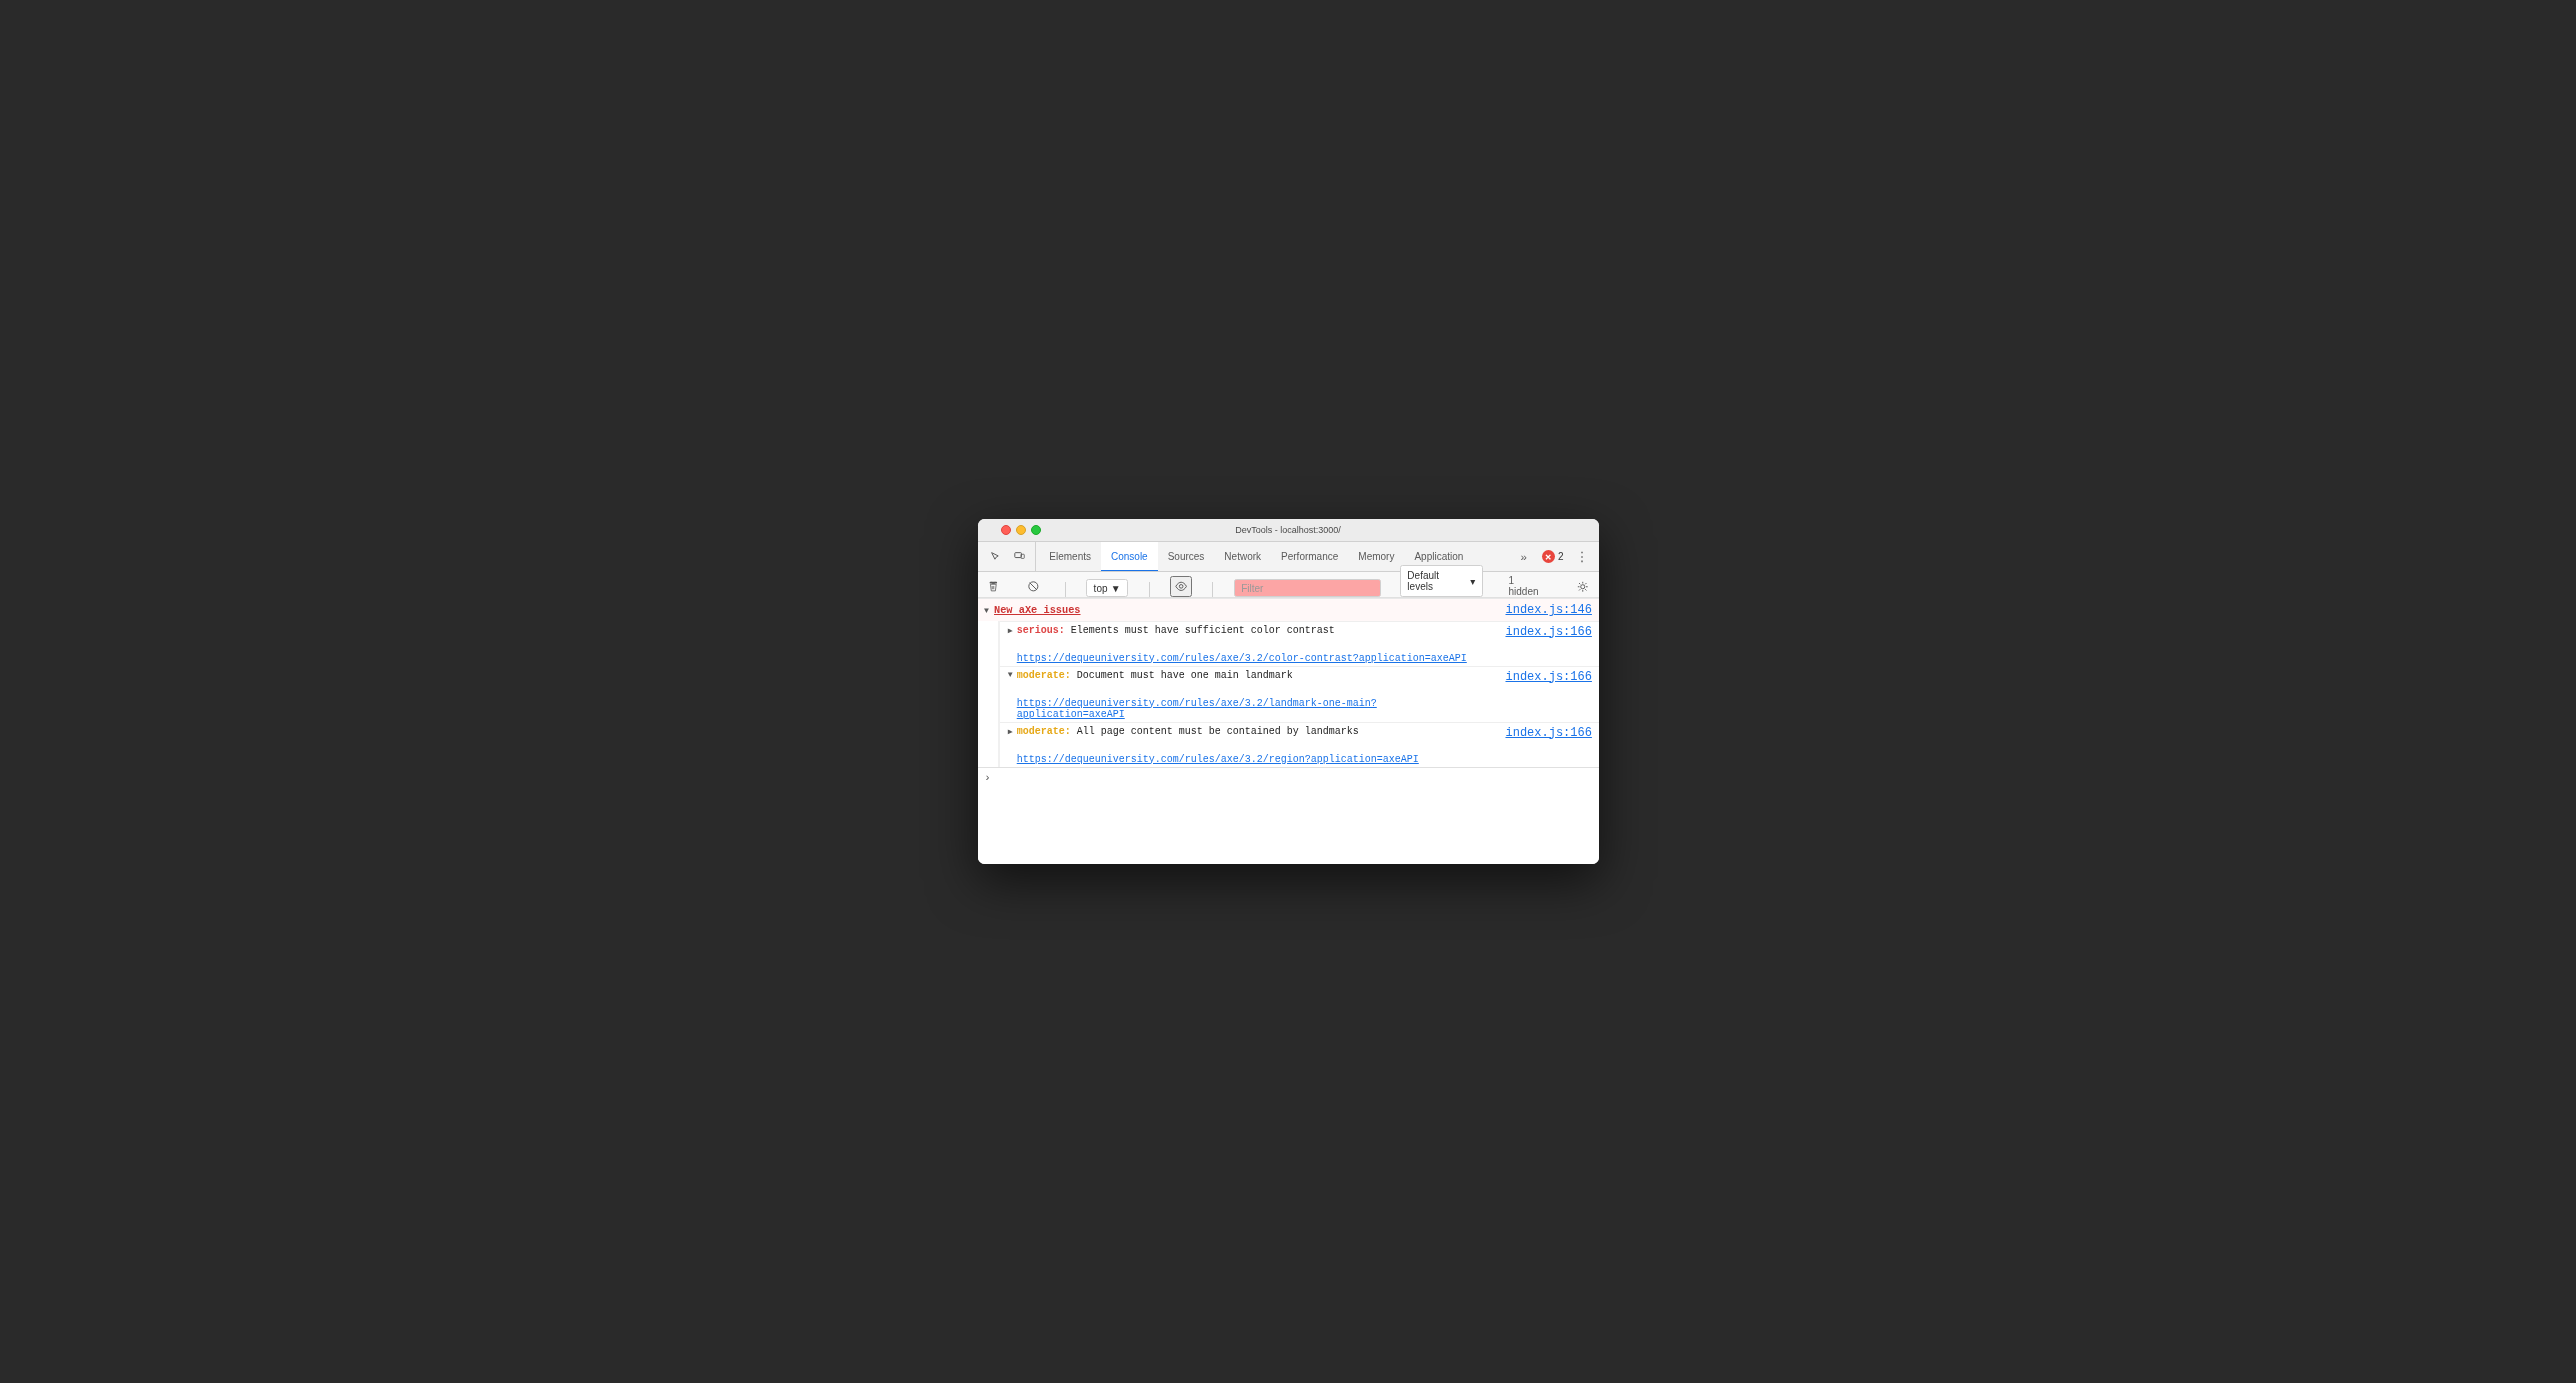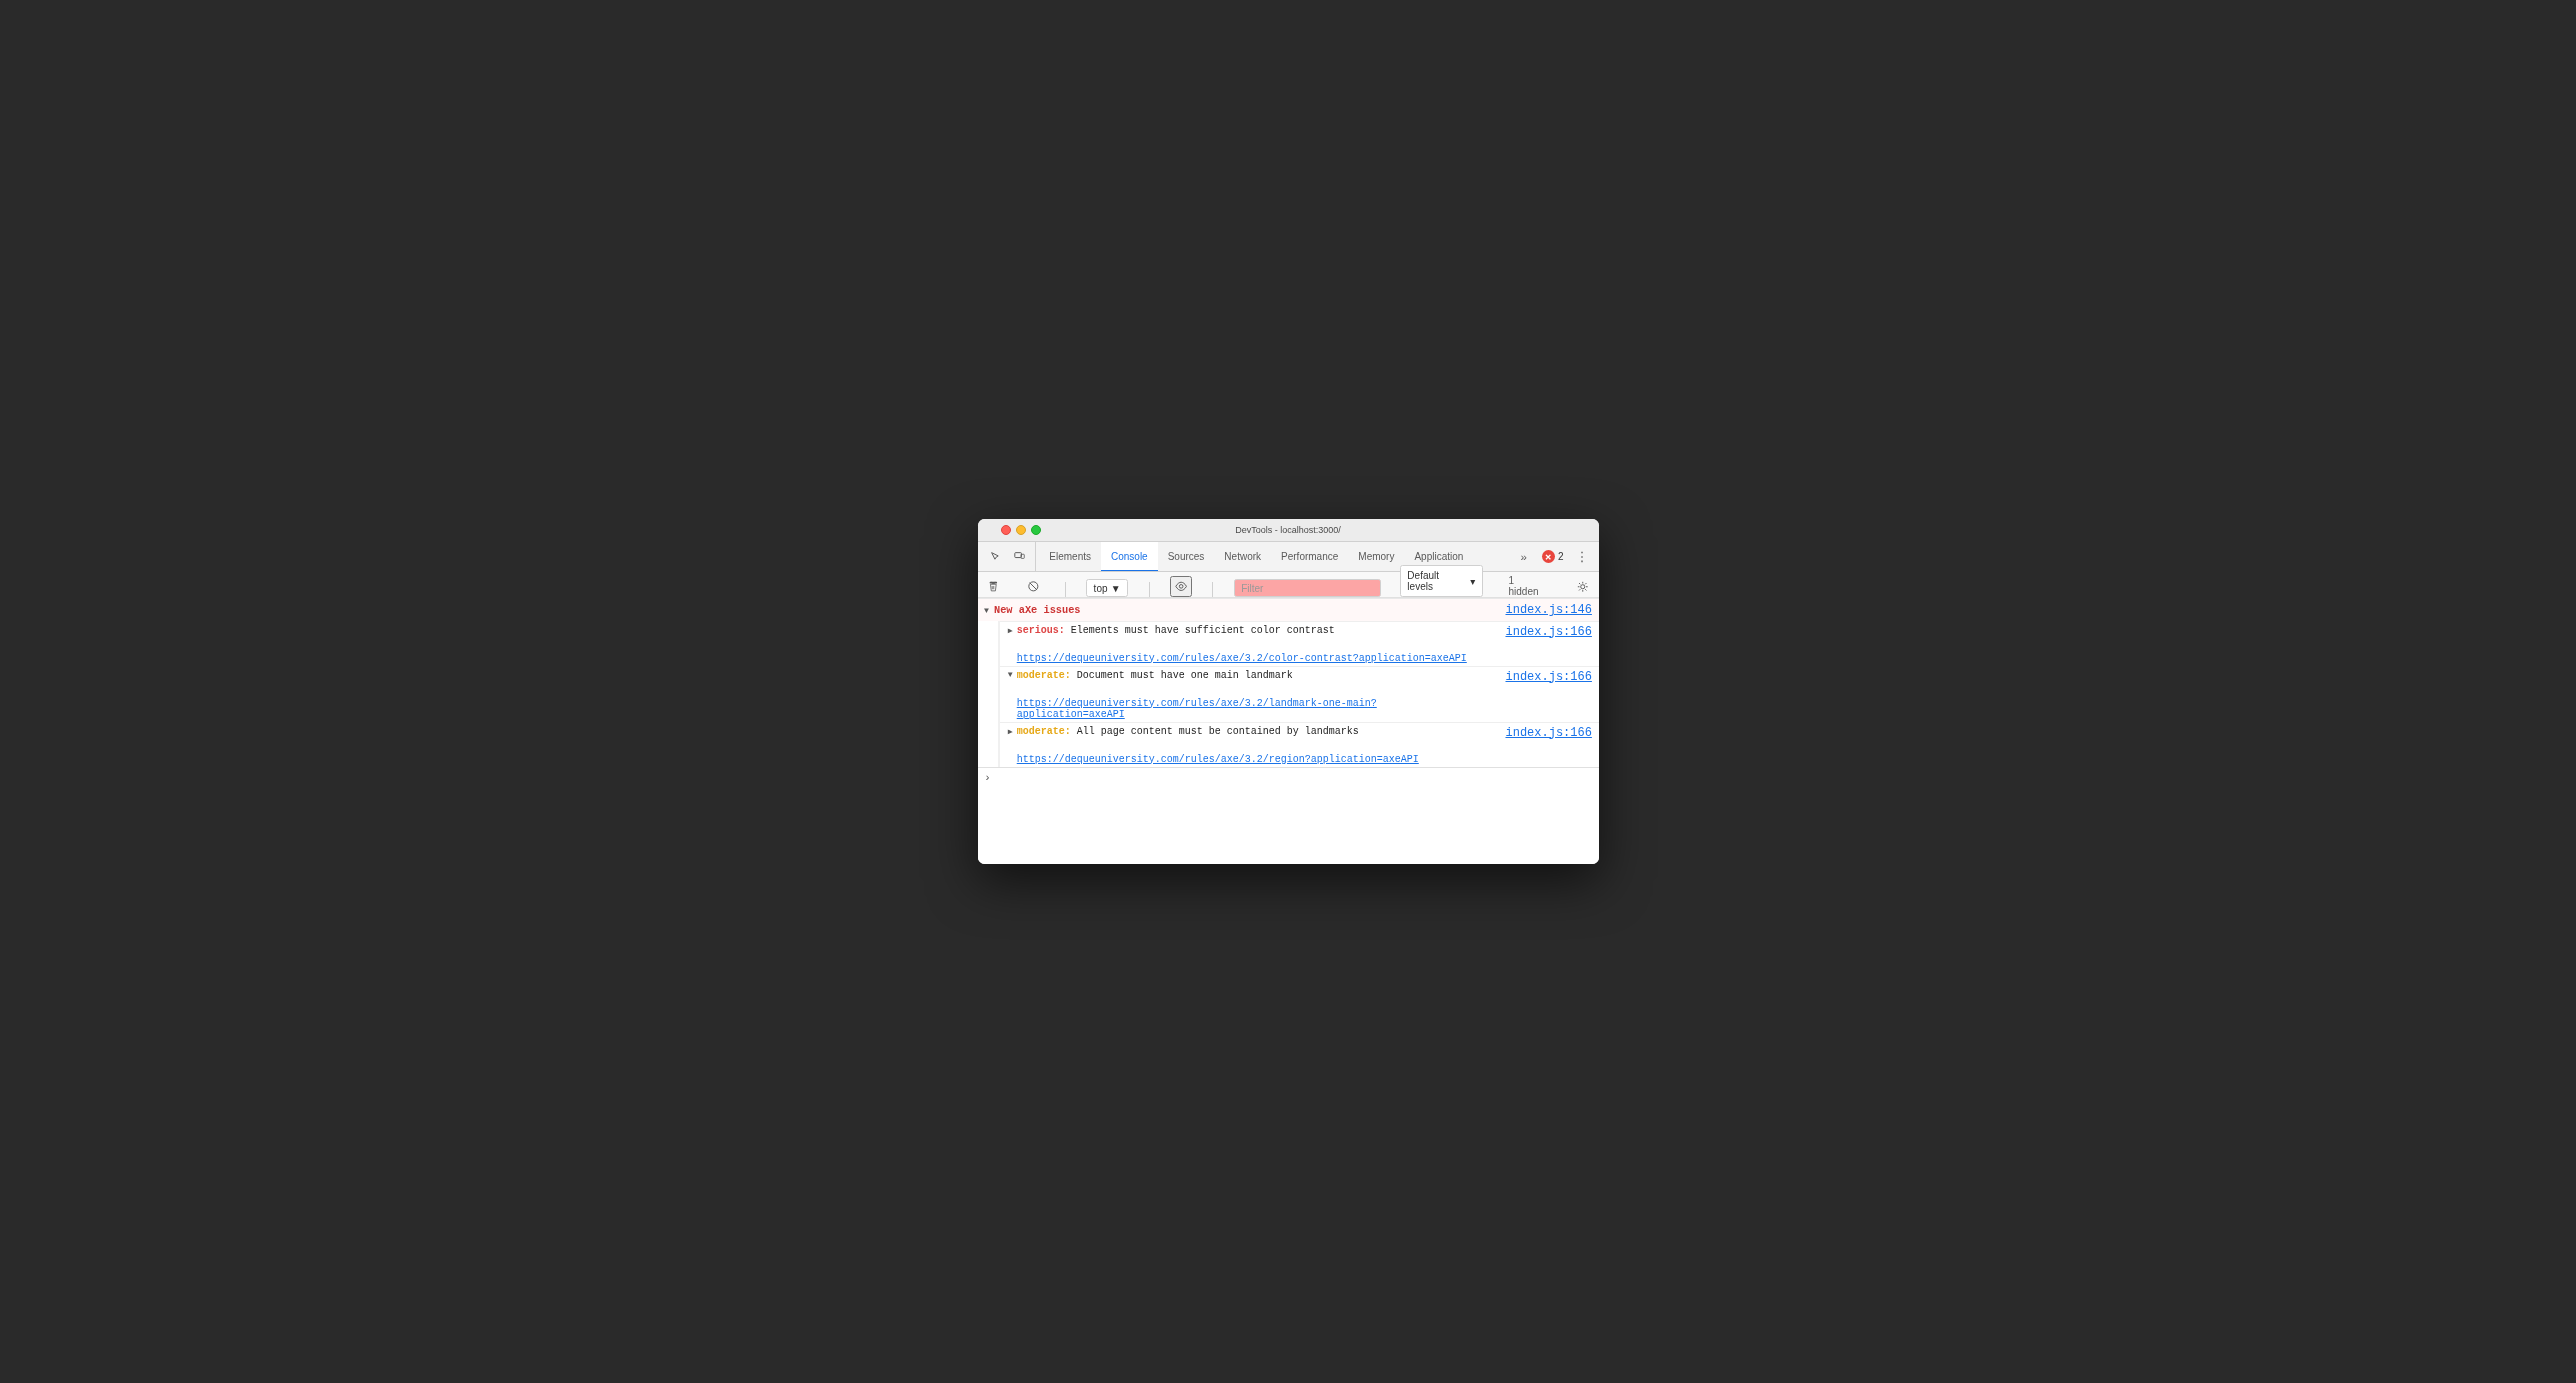--- a/index.html
+++ b/index.html
@@ -338,20 +338,21 @@
     .group-header-left {
       display: flex;
       align-items: center;
       gap: 5px;
     }
 
     .group-title-text {
       font-size: 10.3px;
       color: #cc3333;
       font-weight: 700;
+      text-decoration: underline;
     }
 
     .index-source {
       font-size: 12px;
       color: #1a73e8;
       text-decoration: underline;
       cursor: pointer;
       font-family: 'Menlo', 'Monaco', 'Courier New', monospace;
       margin-left: 30px;
     }

